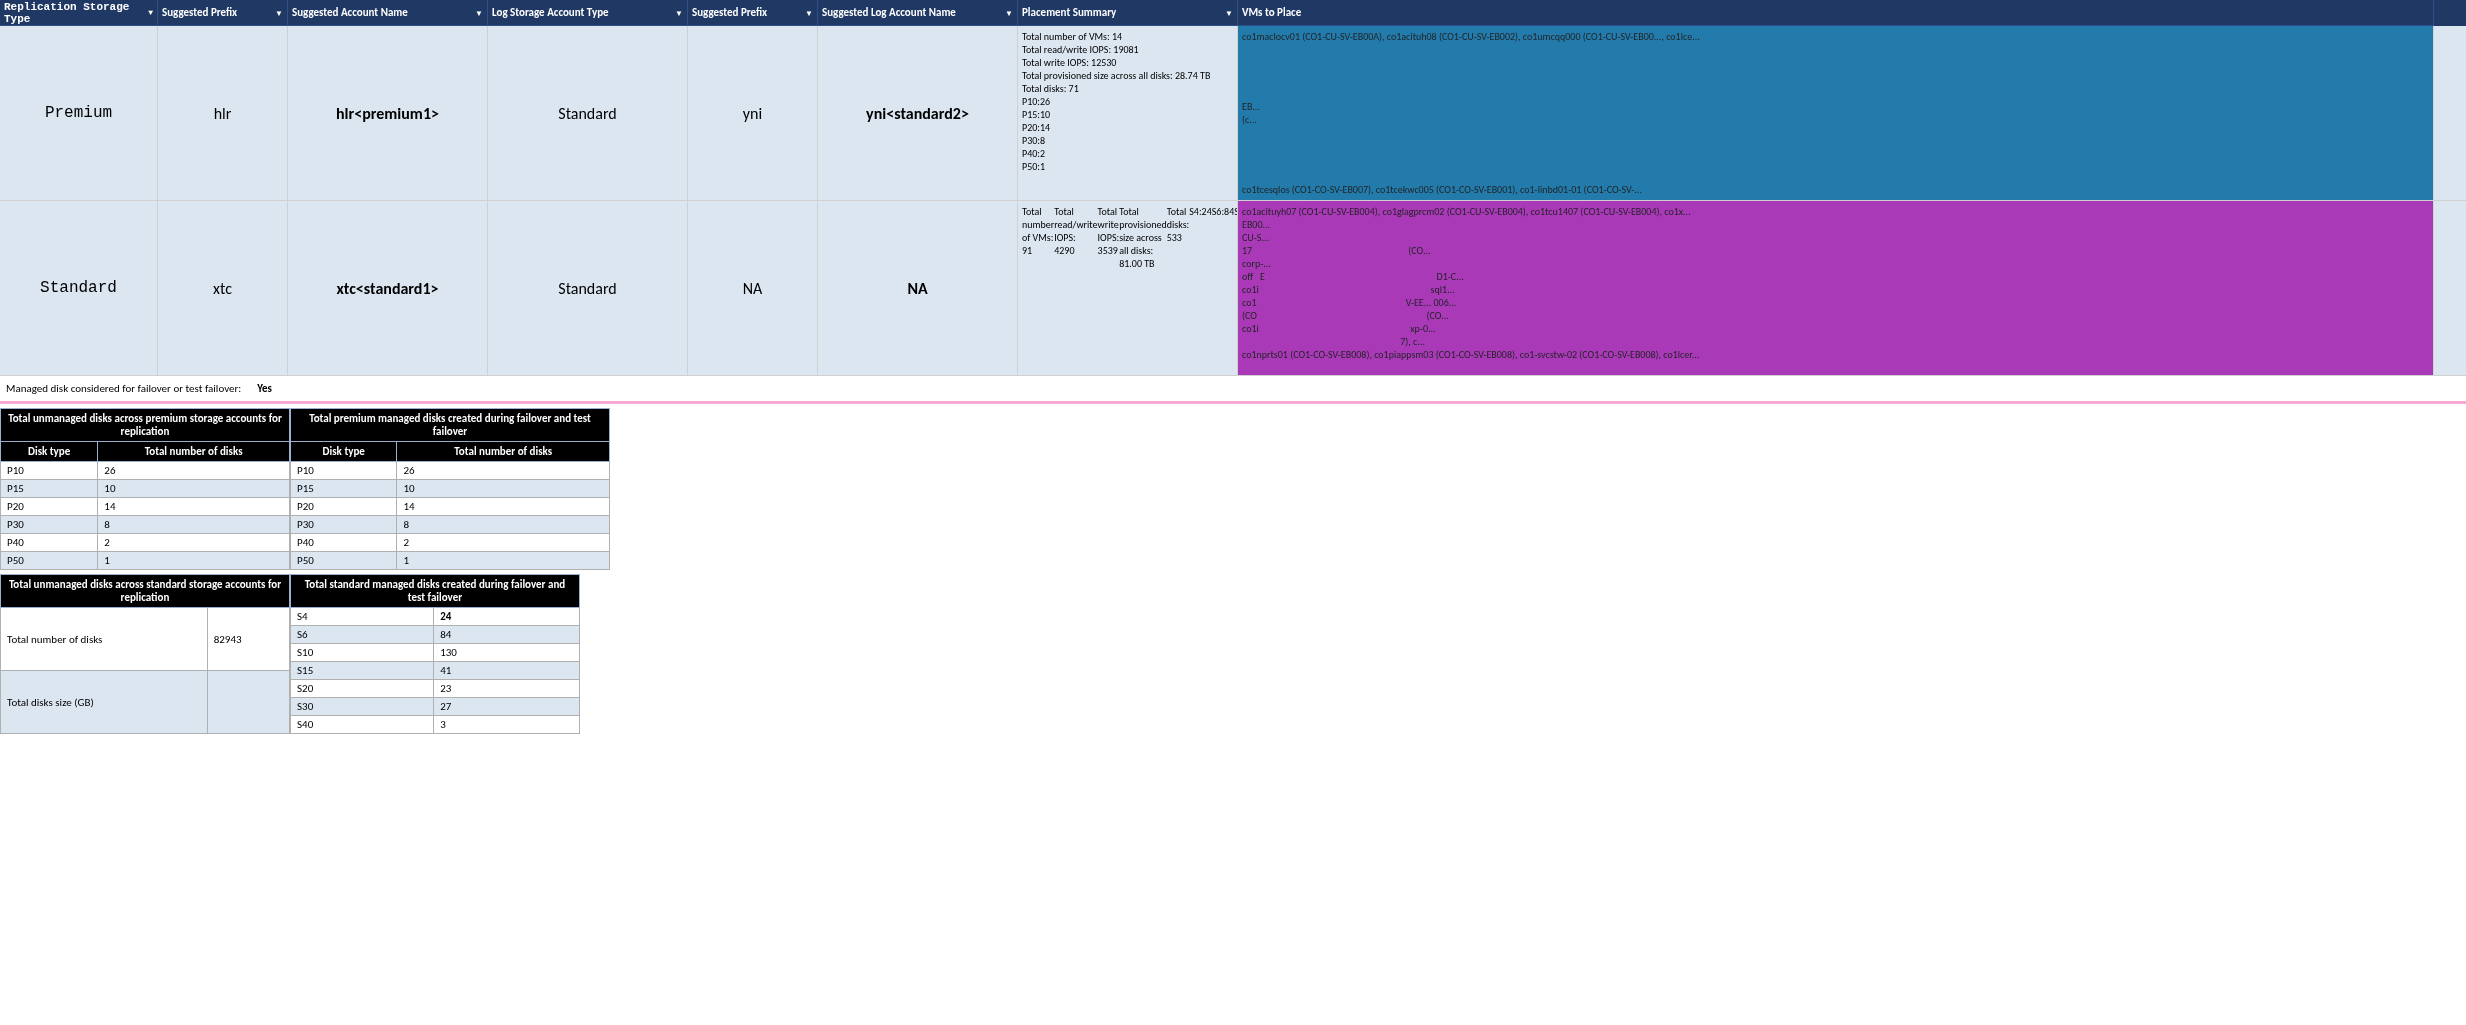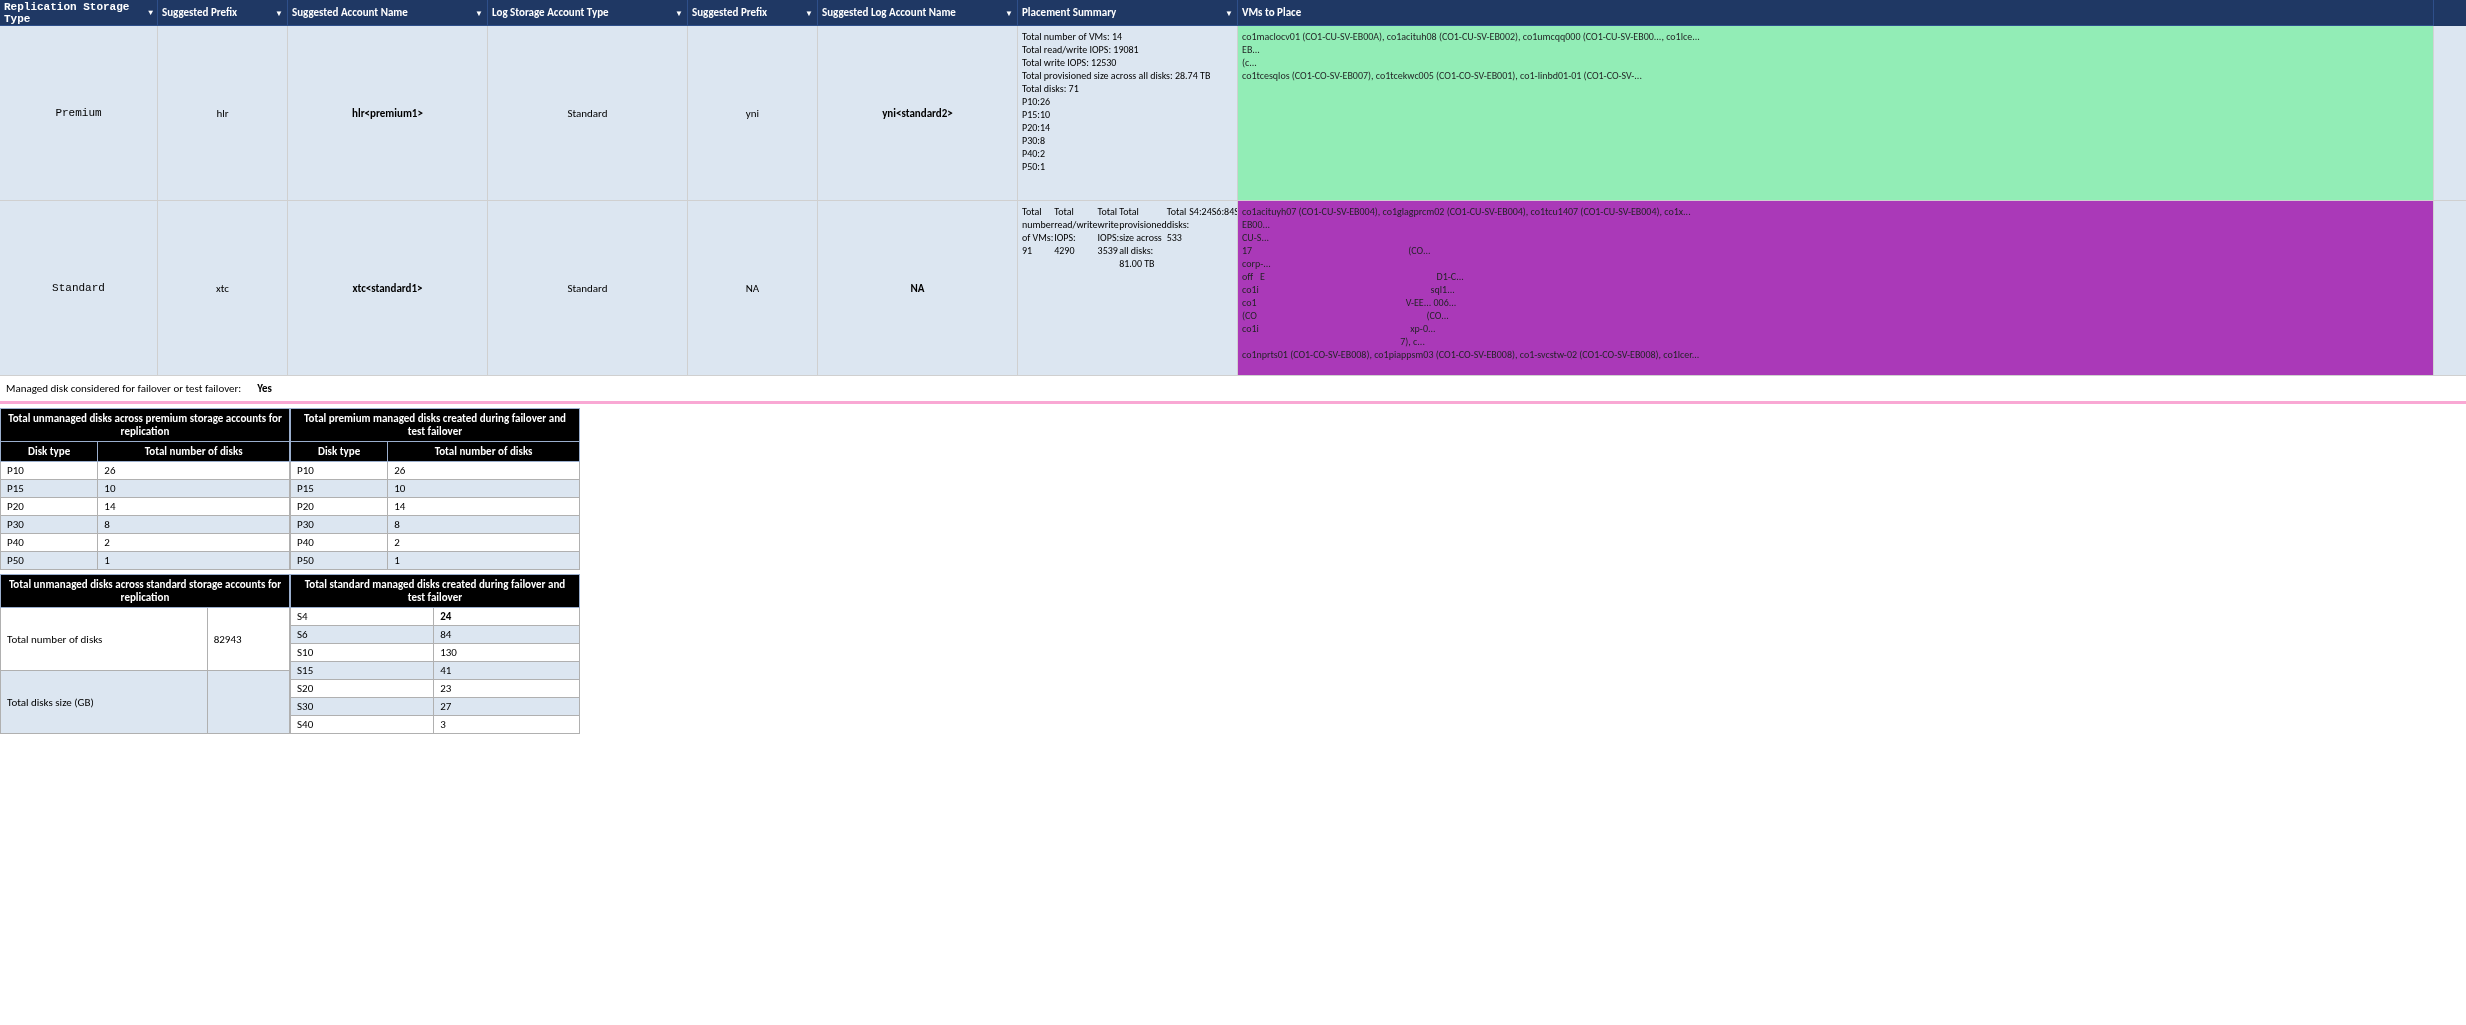--- a/index.html
+++ b/index.html
@@ -54,21 +54,21 @@
     .data-row.standard-row { background: #dce6f1; }
 
     .data-cell {
       border-right: 1px solid #d0d0d0;
       padding: 2px 4px;
       display: flex;
       align-items: center;
       justify-content: center;
       text-align: center;
       overflow: hidden;
-      font-size: 11px;
+      font-size: 16px;
     }
     .data-cell.bold { font-weight: bold; text-align: center; }
 
     
     .placement-cell {
       display: flex;
       flex-direction: column;
       align-items: flex-start;
       justify-content: flex-start;
       padding: 4px;
@@ -222,21 +222,21 @@
       <div>Total write IOPS: 12530</div>
       <div>Total provisioned size across all disks: 28.74 TB</div>
       <div>Total disks: 71</div>
       <div>P10:26</div>
       <div>P15:10</div>
       <div>P20:14</div>
       <div>P30:8</div>
       <div>P40:2</div>
       <div>P50:1</div>
     </div>
-    <div class="data-cell col-vms vms-cell" style="flex-direction:column;align-items:flex-start;justify-content:flex-start;background:#86efac;opacity:0.85;word-break:break-all;">
+    <div class="data-cell col-vms vms-cell" style="flex-direction:column;align-items:flex-start;justify-content:space-between;background:#0369a1;opacity:0.85;word-break:break-all;">
       <span style="font-size:10px;word-break:break-all;">co1maclocv01 (CO1-CU-SV-EB00A), co1acituh08 (CO1-CU-SV-EB002), co1umcqq000 (CO1-CU-SV-EB00..., co1lce...</span>
       <span style="font-size:10px;">EB...<br>(c...</span>
       <span style="font-size:10px;">co1tcesqlos (CO1-CO-SV-EB007), co1tcekwc005 (CO1-CO-SV-EB001), co1-linbd01-01 (CO1-CO-SV-...</span>
     </div>
   </div>
 
   <div class="data-row standard-row standard-row-height" style="min-height:175px;">
     <div class="data-cell col-replication-type">
       <span>Standard</span>
     </div>
@@ -315,21 +315,21 @@
             <td>P40</td>
             <td>2</td>
           </tr>
           <tr class="tbl-row-even">
             <td>P50</td>
             <td>1</td>
           </tr>
         </tbody>
     </table>
 
-    <table class="summary-table managed-premium" style="width:290px;margin-left:0;">
+    <table class="summary-table managed-premium" style="width:320px;margin-left:0;">
       <thead>
         <tr>
           <th colspan="2" class="tbl-header-merged">
             <span>Total premium managed disks created during failover and test failover</span>
           </th>
         </tr>
         <tr>
           <th class="tbl-subheader"><span>Disk type</span></th>
           <th class="tbl-subheader"><span>Total number of disks</span></th>
         </tr>

